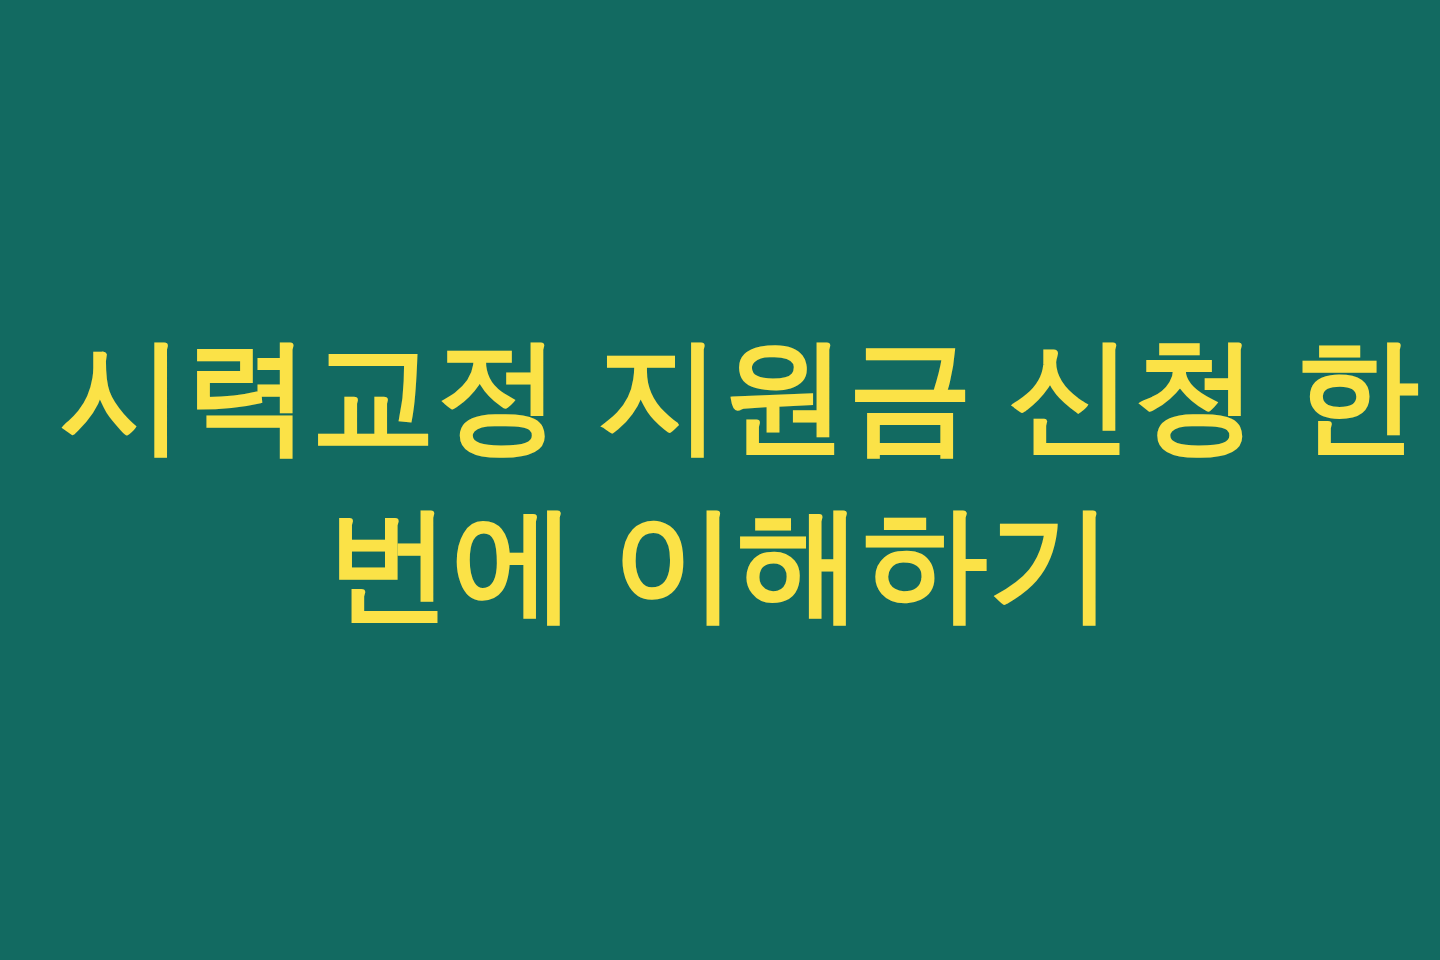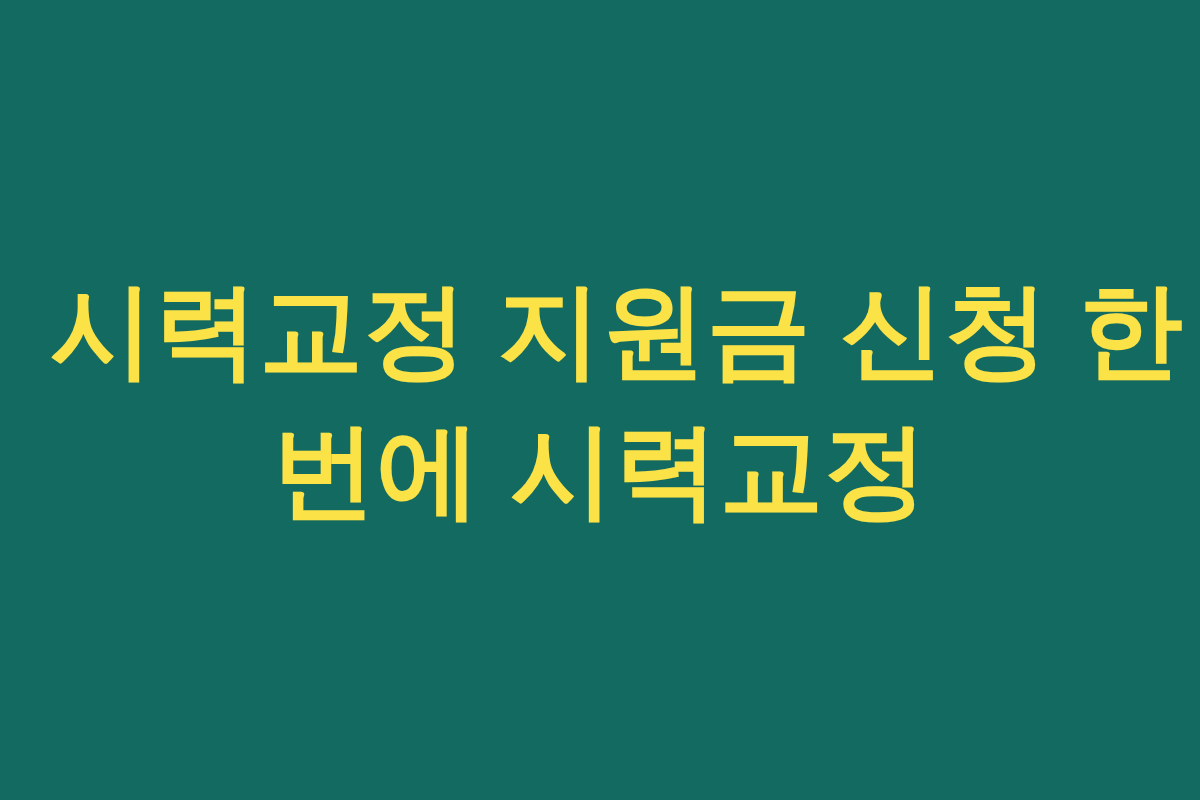--- a/index.html
+++ b/index.html
@@ -61,17 +61,17 @@
   }
 </style>
 </head>
 <body>
 
 <div class="banner" style="background-color: rgb(18, 106, 97);">
 
   <div class="headline-block">
     <h1 class="headline" style="color: rgb(251, 226, 71);">
       <span class="headline-line">시력교정 지원금 신청 한</span>
-      <span class="headline-line">번에 시력교정</span>
+      <span class="headline-line">번에 이해하기</span>
     </h1>
   </div>
 
 </div>
 
 </body></html>

